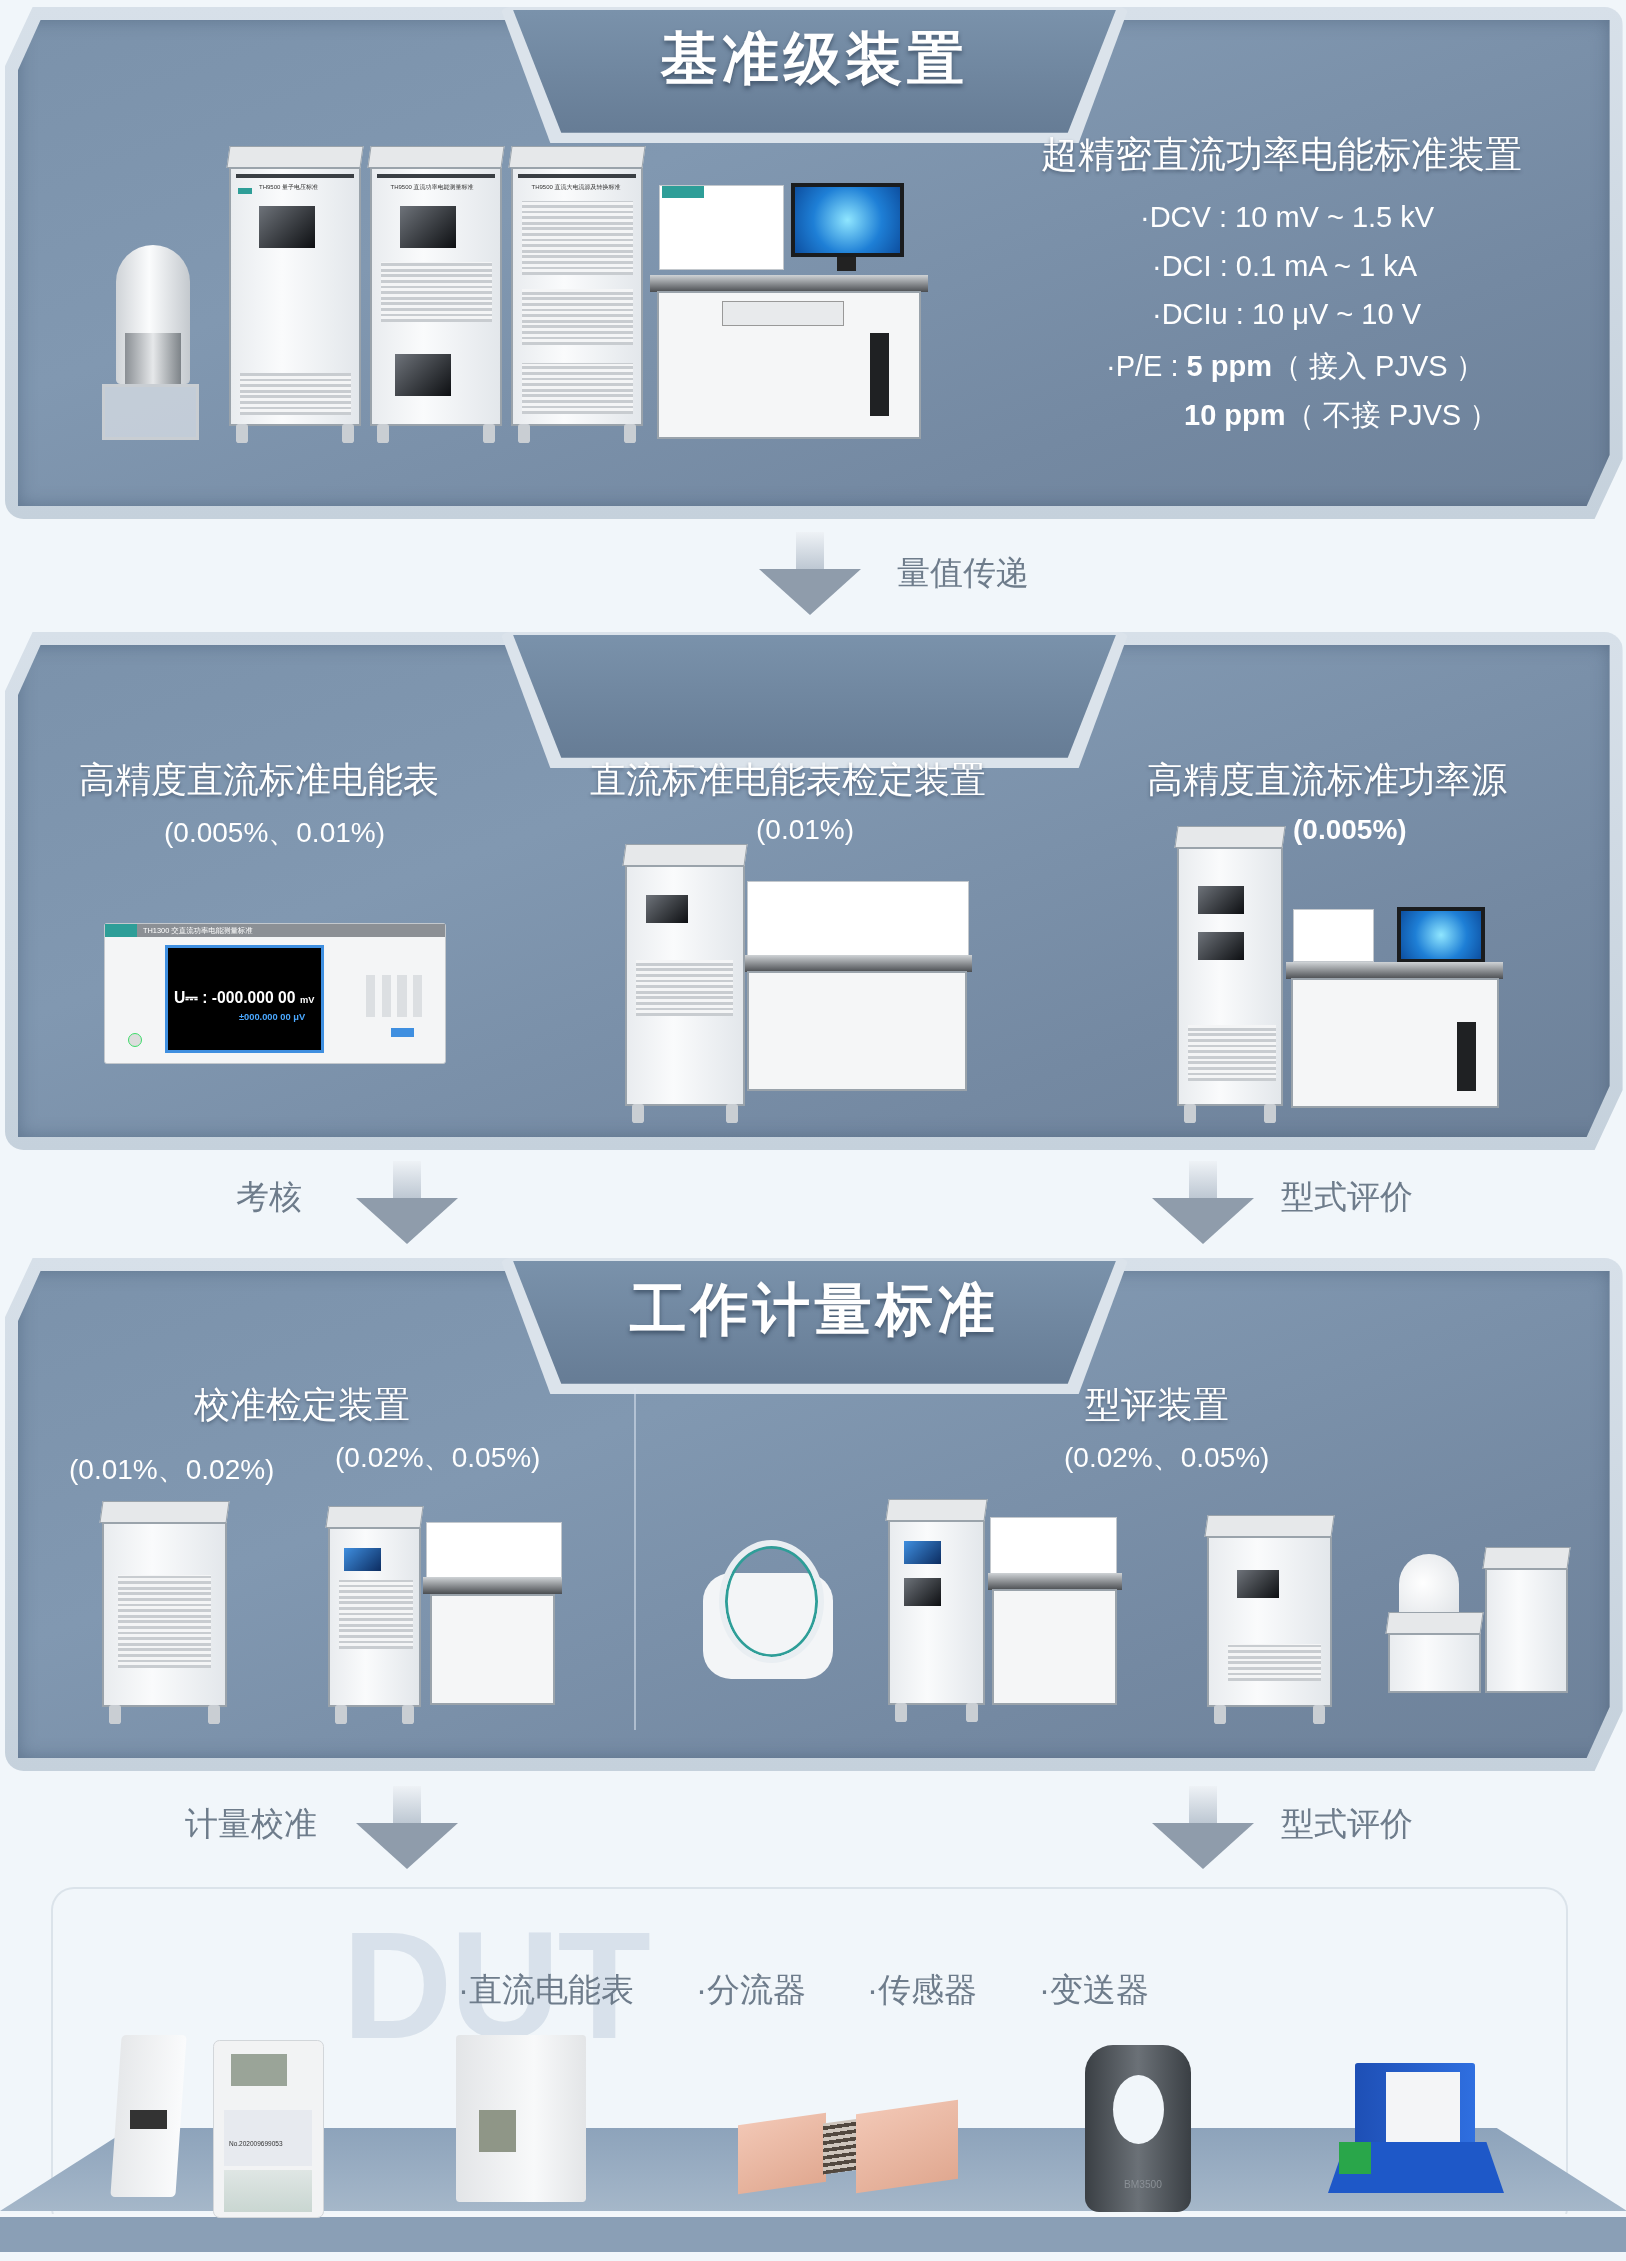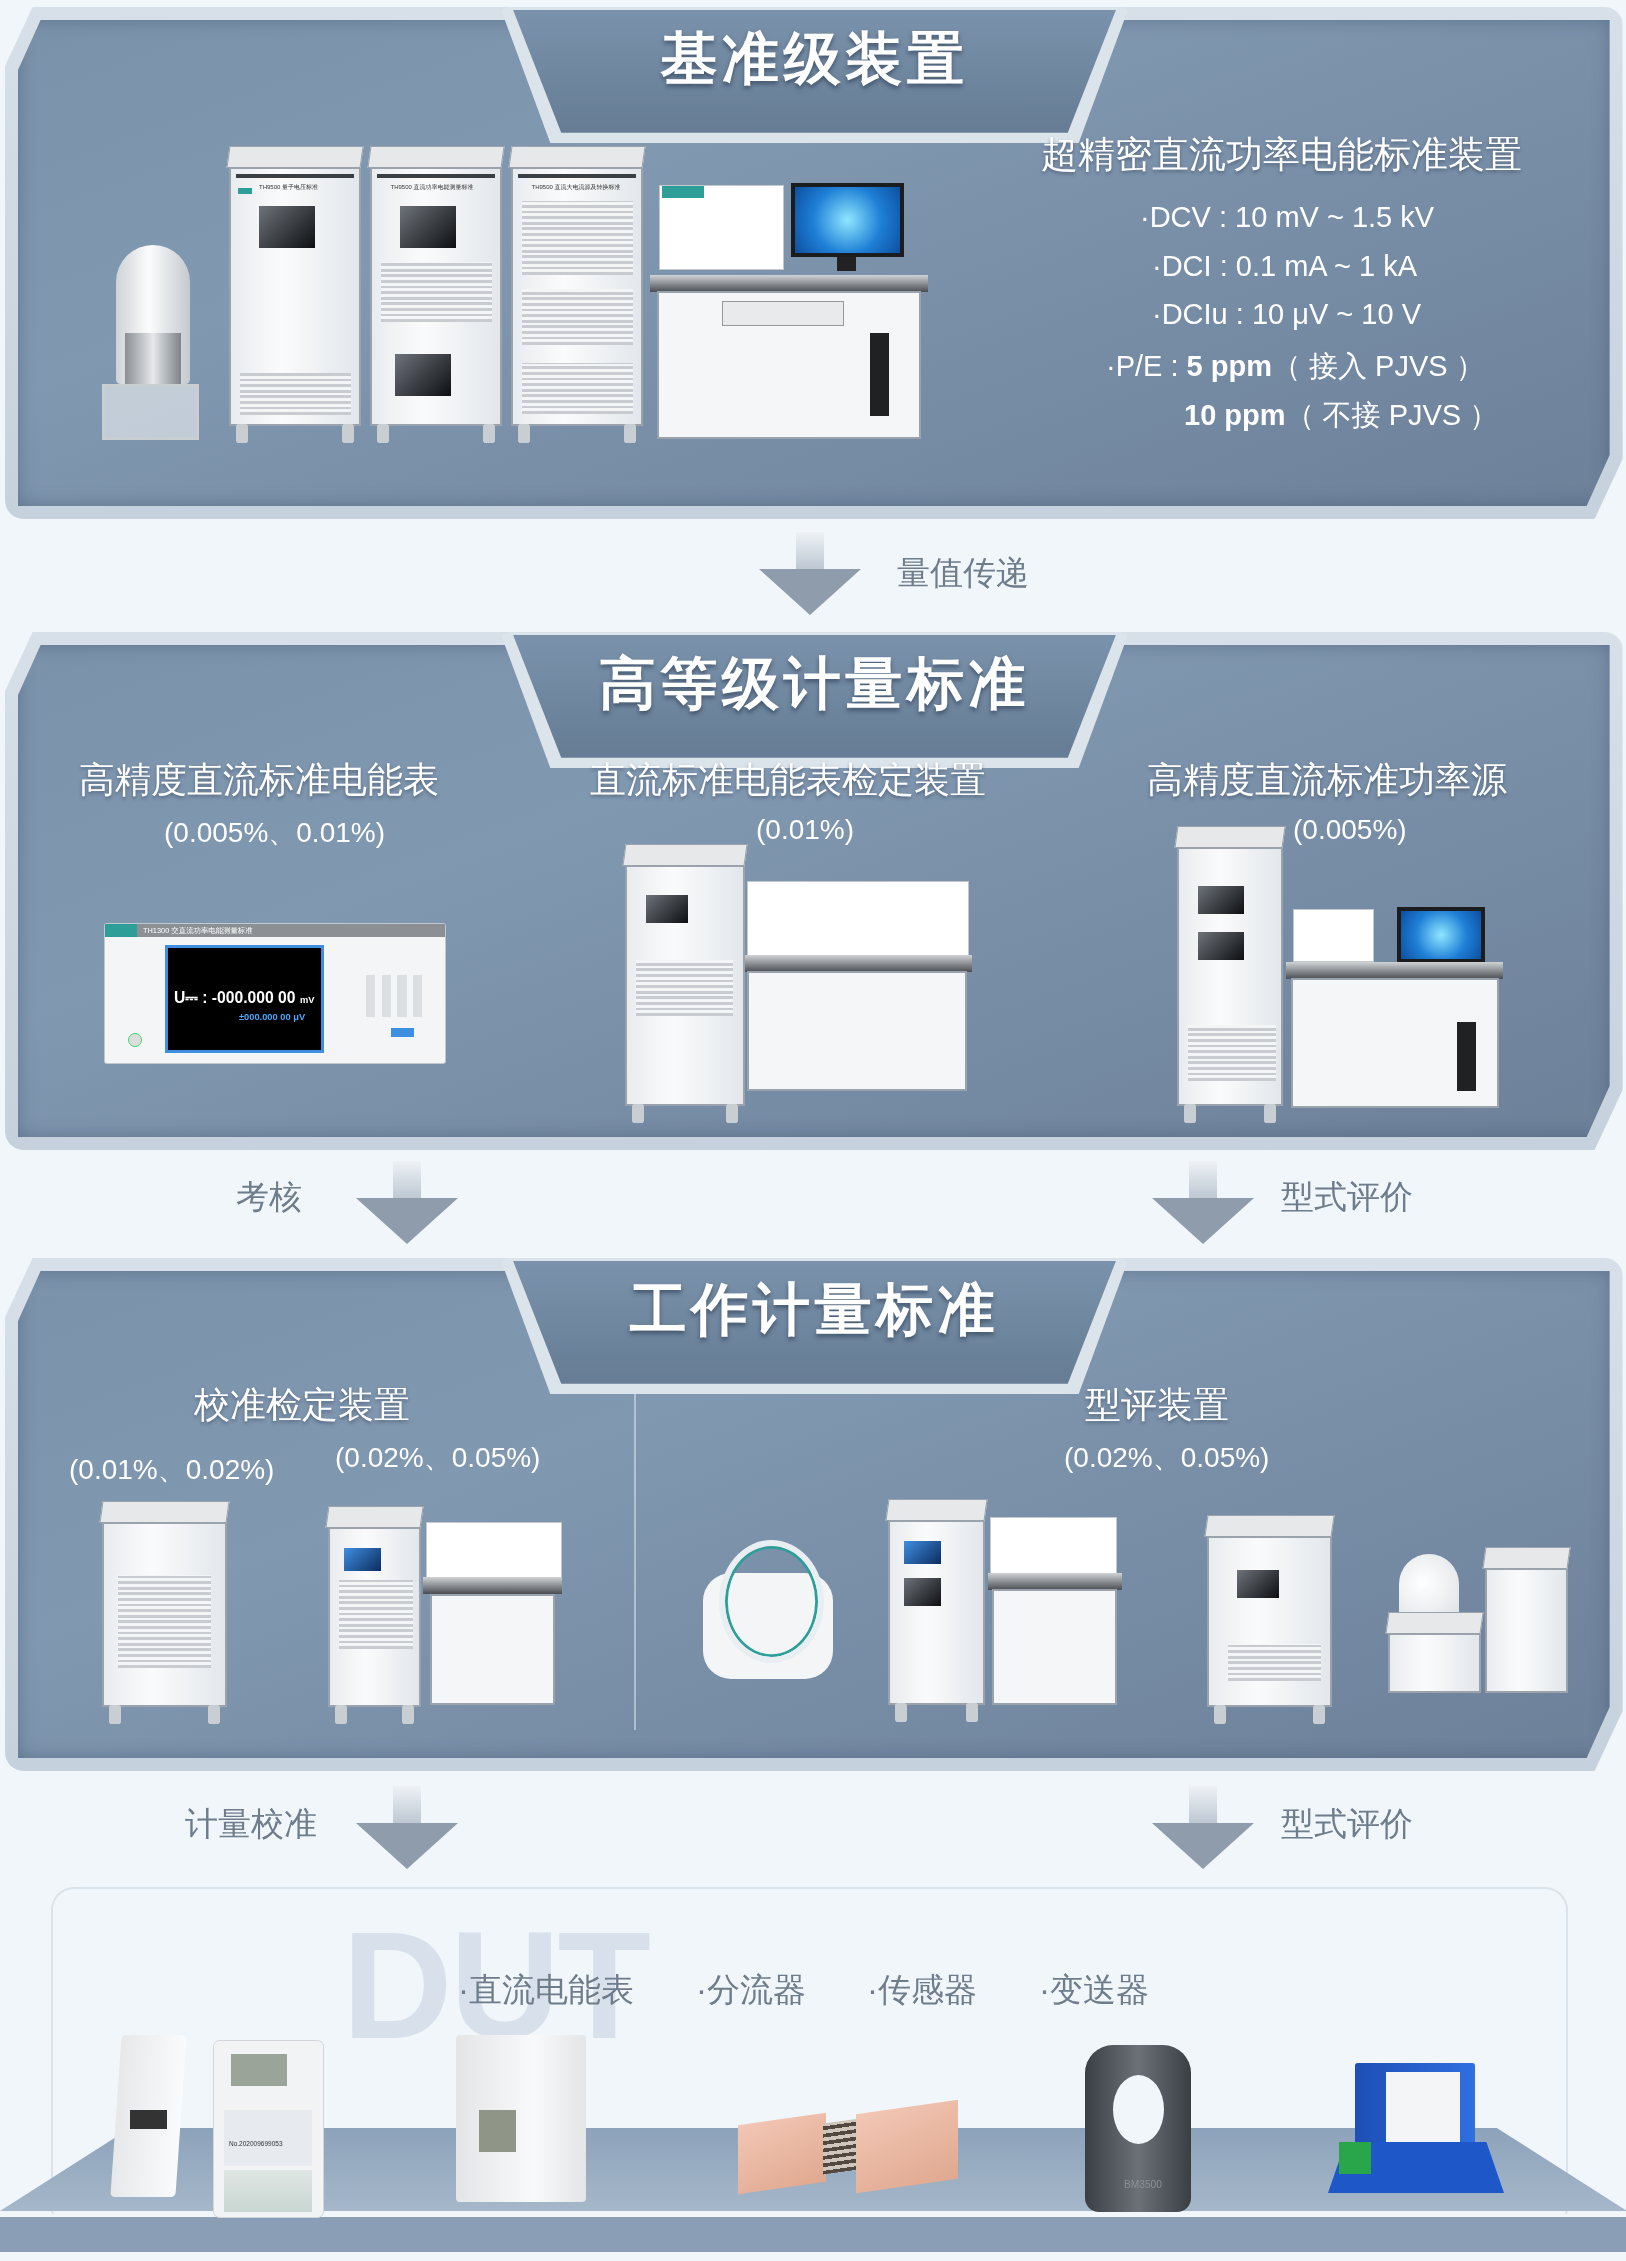--- a/index.html
+++ b/index.html
@@ -118,29 +118,28 @@
     <div class="head"></div>
   </div>
 <div class="arrow-label" style="left:897px;top:551px;">量值传递</div>
 
 <div class="panel" style="top:632px;height:518px;">
   <div class="panel-inner"></div>
 </div>
 <div class="tab" style="top:632px;">
   <div class="tab-outer"></div>
     <div class="tab-inner"></div>
-  <div class="tab-title">高等级计量标准</div>
 </div>
 
 <div class="h-item" style="left:79px;top:756px;">高精度直流标准电能表</div>
 <div class="h-sub" style="left:164px;top:814px;">(0.005%、0.01%)</div>
 <div class="h-item" style="left:590px;top:756px;">直流标准电能表检定装置</div>
 <div class="h-sub" style="left:756px;top:814px;">(0.01%)</div>
 <div class="h-item" style="left:1147px;top:756px;text-align:center;">高精度直流标准功率源</div>
-<div class="h-sub" style="left:1293px;top:814px;">(0.005%)</div>
+<div class="h-sub" style="left:1293px;top:814px;font-weight:bold;">(0.005%)</div>
 
 <div class="meter" style="left:104px;top:923px;width:340px;height:139px;text-decoration:underline;">
   <div class="abs" style="left:0;top:0;width:100%;height:13px;background:#8c9095;"></div>
   <div class="logo-band" style="left:0;top:0;width:32px;height:13px;"></div>
   <span class="abs" style="left:38px;top:1.9px;font-size:7.4px;color:#fff;white-space:nowrap;">TH1300 交直流功率电能测量标准</span>
   <div class="lcd" style="left:60px;top:21px;width:153px;height:102px;"></div>
   <div class="val" style="left:69px;top:65px;"><span>U⎓ : -000.000 00</span> <span style="font-size:9.3px">mV</span></div>
   <div class="val" style="left:134px;top:88px;color:#4aa8ff;font-size:9.3px;"><span>±000.000 00</span> <span>μV</span></div>
   <div class="abs" style="left:261px;top:51px;width:56px;height:42px;background:repeating-linear-gradient(90deg,#dcdfe2 0 9.3px,transparent 9.3px 15.7px);"></div>
   <div class="abs" style="left:286px;top:104px;width:23px;height:9.3px;background:#3f8fe0;"></div>

